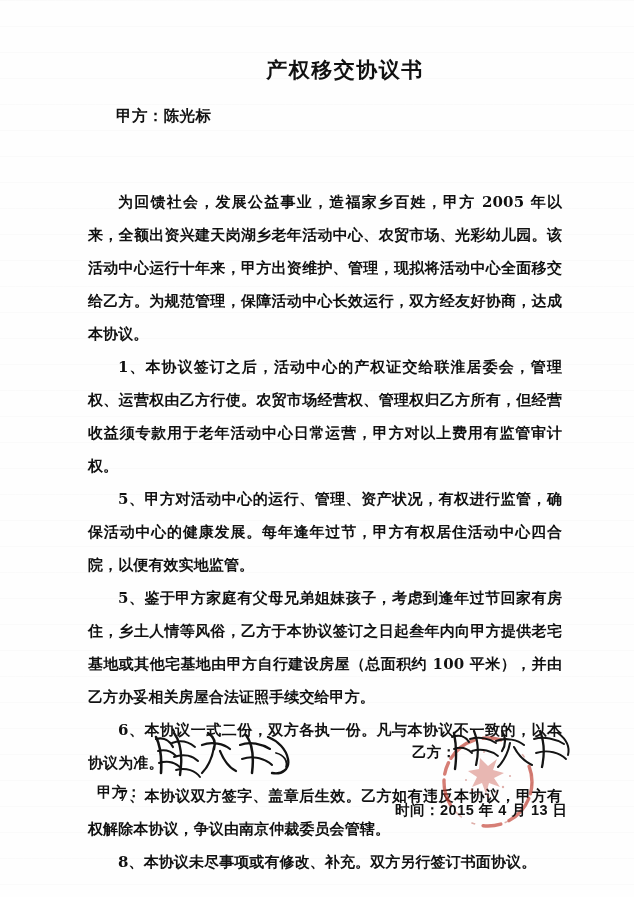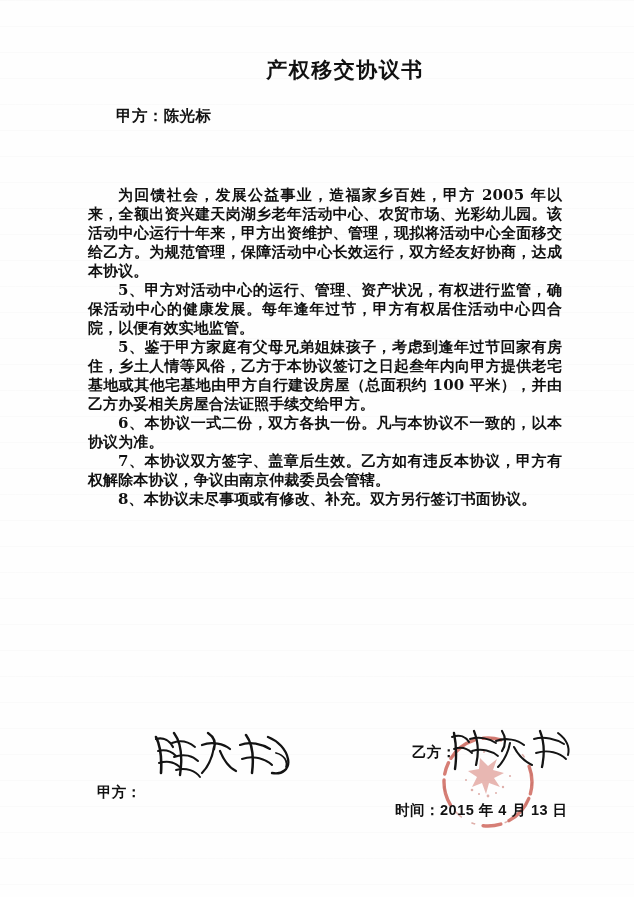--- a/index.html
+++ b/index.html
@@ -66,21 +66,21 @@
   .body-block {
     position: absolute;
     left: 88px;
     top: 186px;
     width: 474px;
   }
 
   .para {
     margin: 0;
     font-size: 15px;
-    line-height: 19px;
+    line-height: 33px;
     text-align: justify;
     text-justify: inter-ideograph;
     text-indent: 2em;
     font-weight: bold;
     letter-spacing: 0.1px;
     font-family: "DejaVu Serif", "Liberation Serif", serif;
   }
 
   .sign-block {
     position: absolute;
@@ -134,20 +134,21 @@
 
   <div class="scanlines"></div>
 
   <div class="doc-title">产权移交协议书</div>
 
   <div class="party-line party-a-line">甲方：陈光标</div>
 
 
   <div class="body-block">
     <p class="para">为回馈社会，发展公益事业，造福家乡百姓，甲方 2005 年以来，全额出资兴建天岗湖乡老年活动中心、农贸市场、光彩幼儿园。该活动中心运行十年来，甲方出资维护、管理，现拟将活动中心全面移交给乙方。为规范管理，保障活动中心长效运行，双方经友好协商，达成本协议。</p>
+    <p class="para">1、本协议签订之后，活动中心的产权证交给联淮居委会，管理权、运营权由乙方行使。农贸市场经营权、管理权归乙方所有，但经营收益须专款用于老年活动中心日常运营，甲方对以上费用有监管审计权。</p>
     <p class="para">5、甲方对活动中心的运行、管理、资产状况，有权进行监管，确保活动中心的健康发展。每年逢年过节，甲方有权居住活动中心四合院，以便有效实地监管。</p>
     <p class="para">5、鉴于甲方家庭有父母兄弟姐妹孩子，考虑到逢年过节回家有房住，乡土人情等风俗，乙方于本协议签订之日起叁年内向甲方提供老宅基地或其他宅基地由甲方自行建设房屋（总面积约 100 平米），并由乙方办妥相关房屋合法证照手续交给甲方。</p>
     <p class="para">6、本协议一式二份，双方各执一份。凡与本协议不一致的，以本协议为准。</p>
     <p class="para">7、本协议双方签字、盖章后生效。乙方如有违反本协议，甲方有权解除本协议，争议由南京仲裁委员会管辖。</p>
     <p class="para">8、本协议未尽事项或有修改、补充。双方另行签订书面协议。</p>
   </div>
 
   <svg class="seal" viewBox="0 0 104 104" xmlns="http://www.w3.org/2000/svg">
     <defs>
       <clipPath id="sealFade">

